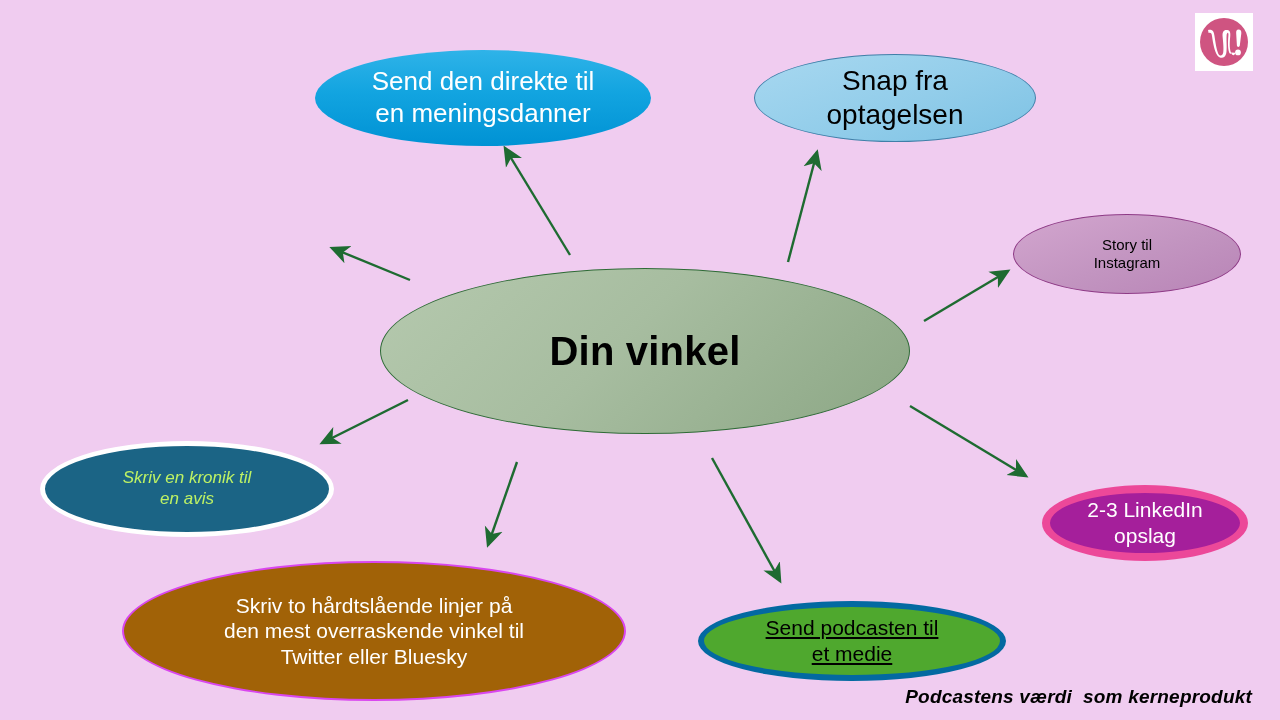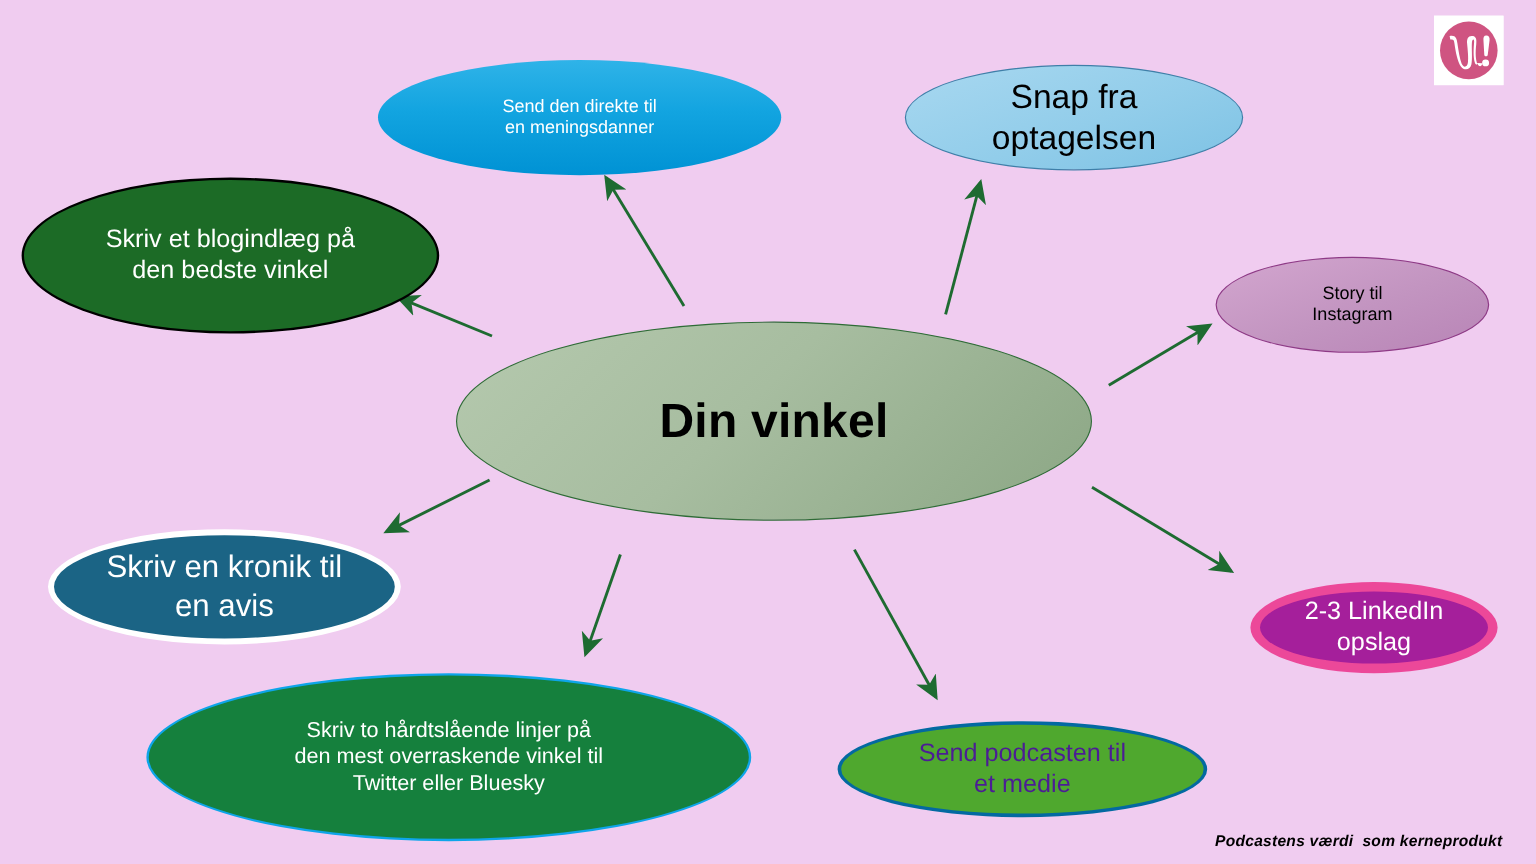--- a/index.html
+++ b/index.html
@@ -61,21 +61,21 @@
     font-size: 21px;
   }
   
   #node-meningsdanner {
     left: 315px;
     top: 50px;
     width: 336px;
     height: 96px;
     background: linear-gradient(180deg, #2fb3e8 0%, #12a4e0 45%, #0092d4 100%);
     color: #ffffff;
-    font-size: 15px;
+    font-size: 26px;
   }
   
   #node-snap {
     left: 754px;
     top: 54px;
     width: 282px;
     height: 88px;
     background: linear-gradient(160deg, #a8d8f0 0%, #92cdea 55%, #7dc2e4 100%);
     border: 1px solid #3f7fa8;
     color: #000000;
@@ -103,51 +103,53 @@
     color: #ffffff;
     font-size: 21px;
   }
   
   #node-medie {
     left: 698px;
     top: 601px;
     width: 308px;
     height: 80px;
     background: #4fa82e;
-    border: 3px solid #0369a1;
-    color: #4c1d95;
-    font-size: 21px;
+    border: 6px solid #0369a1;
+    color: #000000;
+    font-size: 21px;
+    text-decoration: underline;
   }
   
   #node-twitter {
     left: 122px;
     top: 561px;
     width: 504px;
     height: 140px;
-    background: #15803d;
-    border: 2px solid #0ea5e9;
-    color: #ffffff;
-    font-size: 18px;
+    background: #a16207;
+    border: 2px solid #d946ef;
+    color: #ffffff;
+    font-size: 21px;
   }
   
   #node-kronik {
     left: 40px;
     top: 441px;
     width: 294px;
     height: 96px;
     background: #1b6485;
     border: 5px solid #ffffff;
-    color: #ffffff;
-    font-size: 26px;
+    color: #bef264;
+    font-size: 17px;
+    font-style: italic;
   }
   #caption {
     position: absolute;
     right: 28px;
     bottom: 12px;
-    font-size: 13px;
+    font-size: 19px;
     font-weight: bold;
     font-style: italic;
     color: #000000;
     letter-spacing: 0.2px;
     white-space: pre;
   }
   #logo {
     position: absolute;
     left: 1195px;
     top: 13px;
@@ -175,22 +177,20 @@
       <line x1="924" y1="321" x2="1008" y2="271"></line>
       <line x1="910" y1="406" x2="1026" y2="476"></line>
       <line x1="712" y1="458" x2="780" y2="581"></line>
       <line x1="517" y1="462" x2="488" y2="545"></line>
       <line x1="408" y1="400" x2="322" y2="443"></line>
     </g>
   </svg>
 
   <div class="node" id="node-center">Din vinkel</div>
 
-  <div class="node" id="node-blog">Skriv et blogindlæg på
-den bedste vinkel</div>
 
   <div class="node" id="node-meningsdanner">Send den direkte til
 en meningsdanner</div>
 
   <div class="node" id="node-snap">Snap fra
 optagelsen</div>
 
   <div class="node" id="node-instagram">Story til
 Instagram</div>
 

